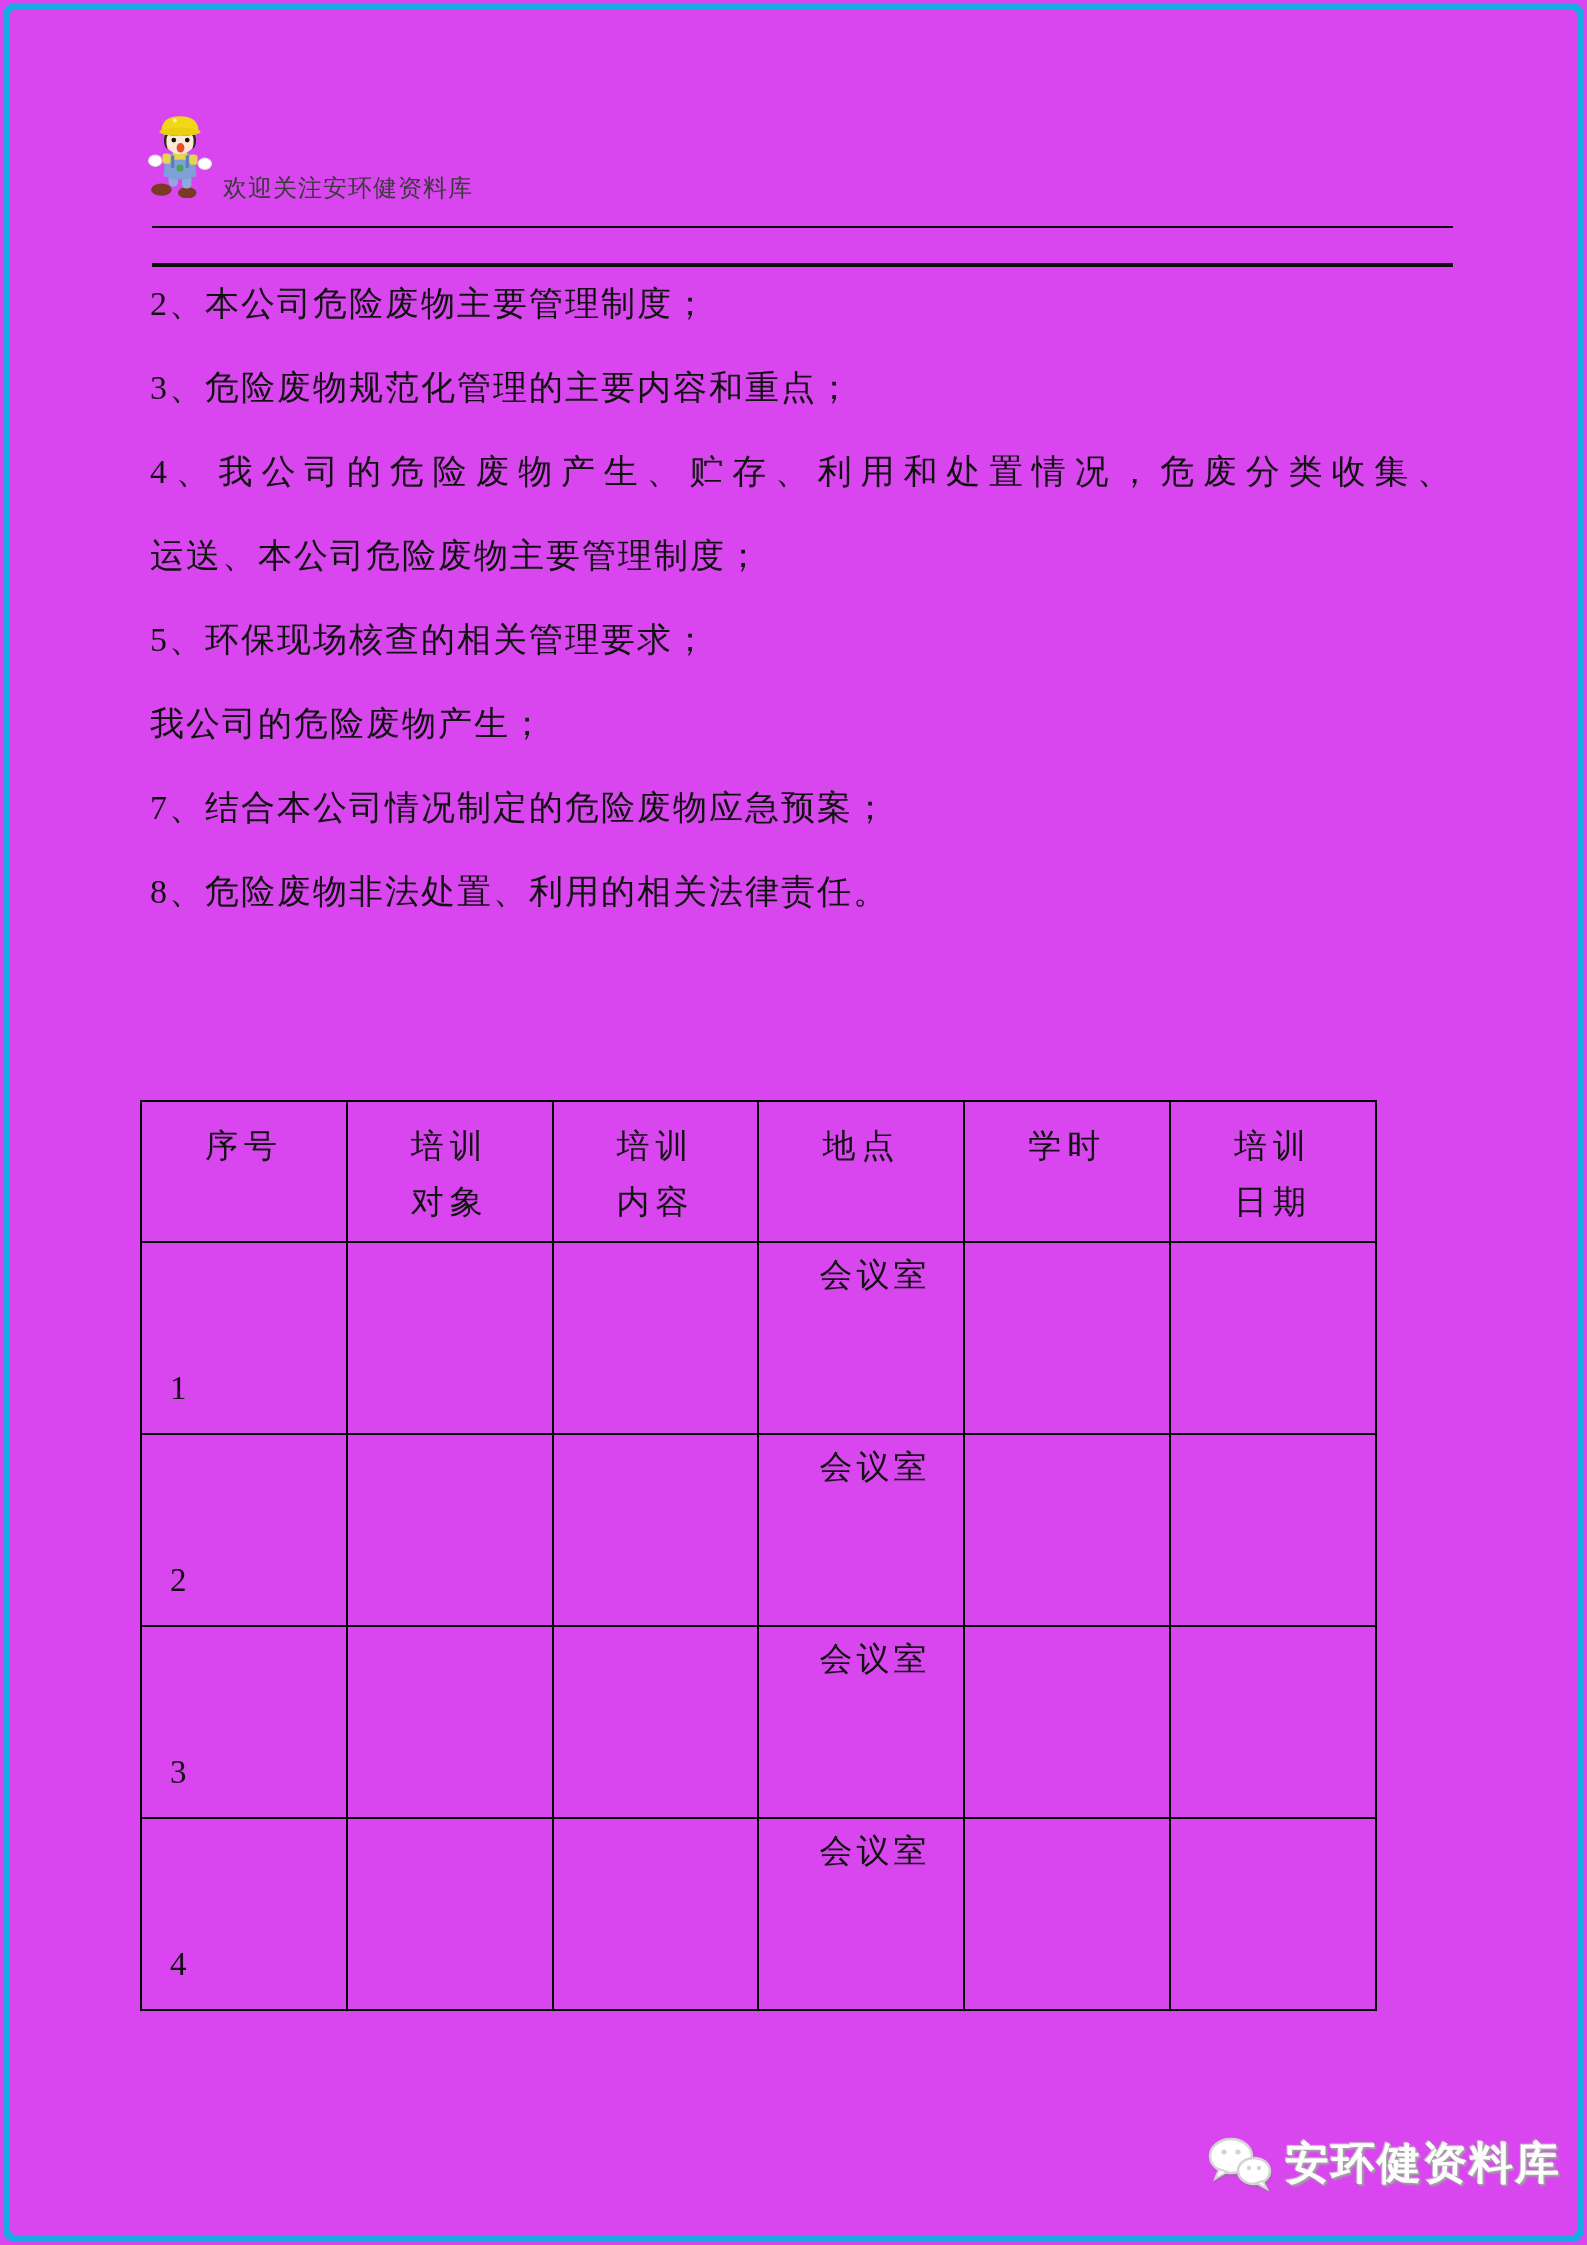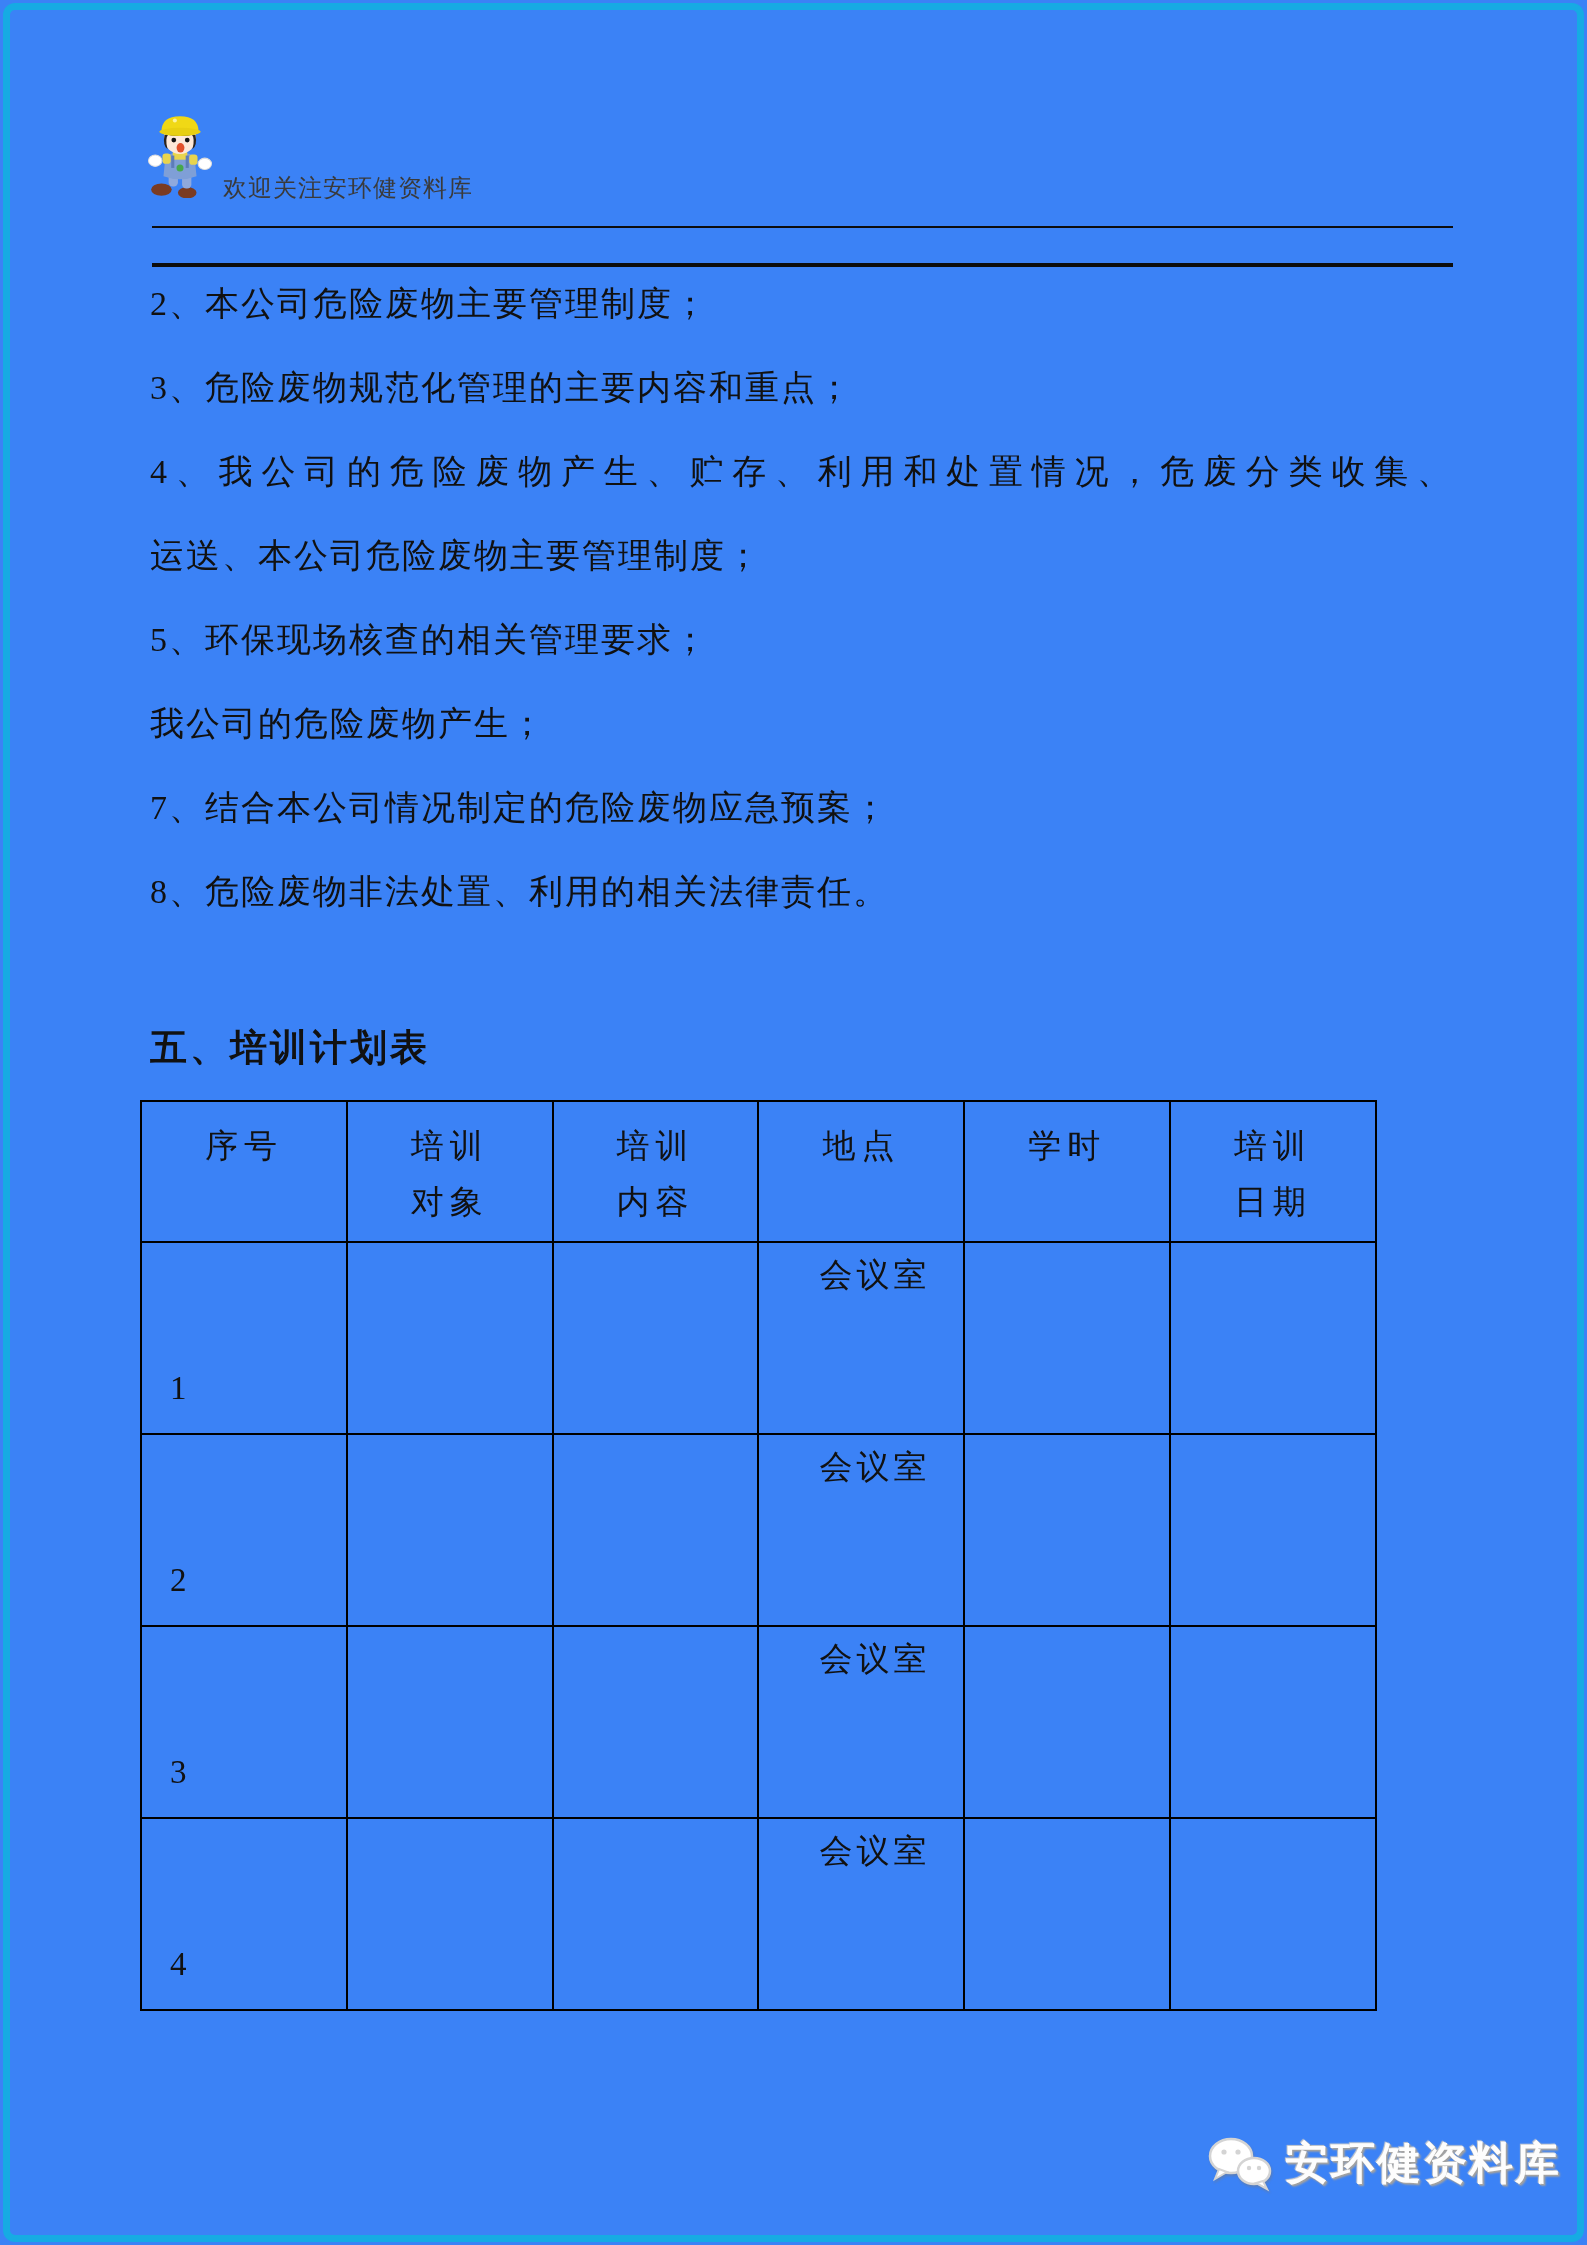--- a/index.html
+++ b/index.html
@@ -1,16 +1,16 @@
 <!DOCTYPE html>
 <html><head>
 <meta charset="utf-8">
 <style>
   html,body{margin:0;padding:0;background:#fff;}
-  .page{position:relative;width:1587px;height:2245px;background:#3b82f6;overflow:hidden;
+  .page{position:relative;width:1587px;height:2245px;background:#d946ef;overflow:hidden;
         font-family:"Liberation Serif","DejaVu Serif",serif;color:#111;}
   .frame{position:absolute;left:3px;top:3px;right:3px;bottom:3px;
          border:7px solid #16ABE3;border-radius:12px;pointer-events:none;}
   .mascot{position:absolute;left:148px;top:110px;width:64px;height:88px;}
   .slogan{position:absolute;left:223px;top:172px;font-family:"Liberation Sans","DejaVu Sans",sans-serif;
           font-size:24px;color:#3a3a3a;letter-spacing:1px;}
   .rule{position:absolute;left:152px;width:1301px;background:#0d0d0d;}
   .rule-1{top:226px;height:2px;}
   .rule-2{top:263px;height:4px;}
   .body-text{position:absolute;left:150px;top:262px;width:1303px;font-size:34px;}
@@ -73,21 +73,20 @@
     <div class="line">2、本公司危险废物主要管理制度；</div>
     <div class="line">3、危险废物规范化管理的主要内容和重点；</div>
     <div class="line fill">4、我公司的危险废物产生、贮存、利用和处置情况，危废分类收集、</div>
     <div class="line">运送、本公司危险废物主要管理制度；</div>
     <div class="line">5、环保现场核查的相关管理要求；</div>
     <div class="line">我公司的危险废物产生；</div>
     <div class="line">7、结合本公司情况制定的危险废物应急预案；</div>
     <div class="line">8、危险废物非法处置、利用的相关法律责任。</div>
   </div>
 
-  <div class="section-title">五、培训计划表</div>
 
   <table class="plan">
     <tbody>
         <tr>
       <td class="hcell">
         <div>序号</div>
             <div></div>
       </td>
       <td class="hcell">
         <div>培训</div>

